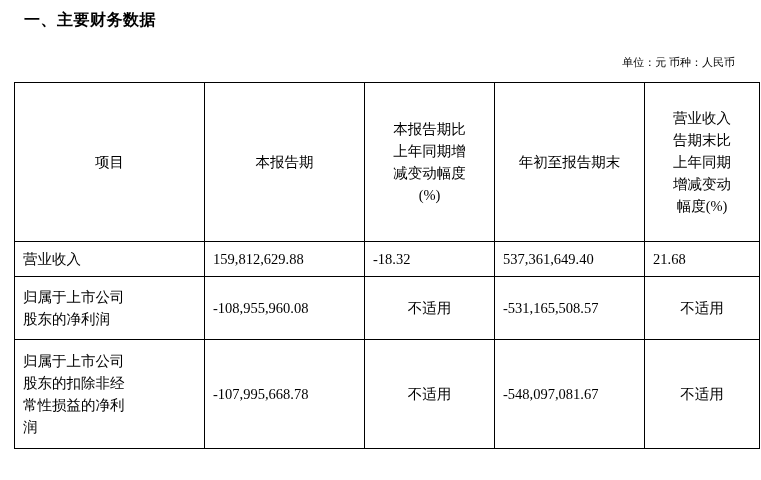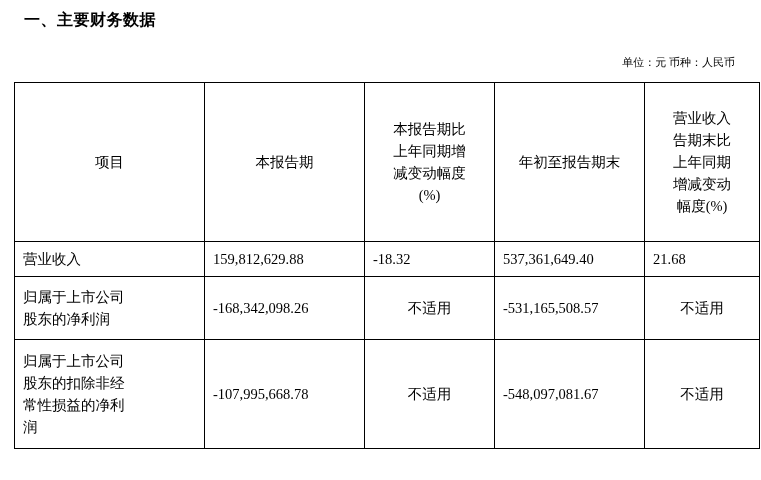--- a/index.html
+++ b/index.html
@@ -112,21 +112,21 @@
       <tr class="r1">
         <td class="label hdr-multiline">营业收入</td>
         <td class="num">159,812,629.88</td>
         <td class="num">-18.32</td>
         <td class="num">537,361,649.40</td>
         <td class="num">21.68</td>
       </tr>
       <tr class="r2">
         <td class="label hdr-multiline">归属于上市公司
 股东的净利润</td>
-        <td class="num">-168,342,098.26</td>
+        <td class="num">-108,955,960.08</td>
         <td class="mid">不适用</td>
         <td class="num">-531,165,508.57</td>
         <td class="mid">不适用</td>
       </tr>
       <tr class="r3">
         <td class="label hdr-multiline">归属于上市公司
 股东的扣除非经
 常性损益的净利
 润</td>
         <td class="num">-107,995,668.78</td>

